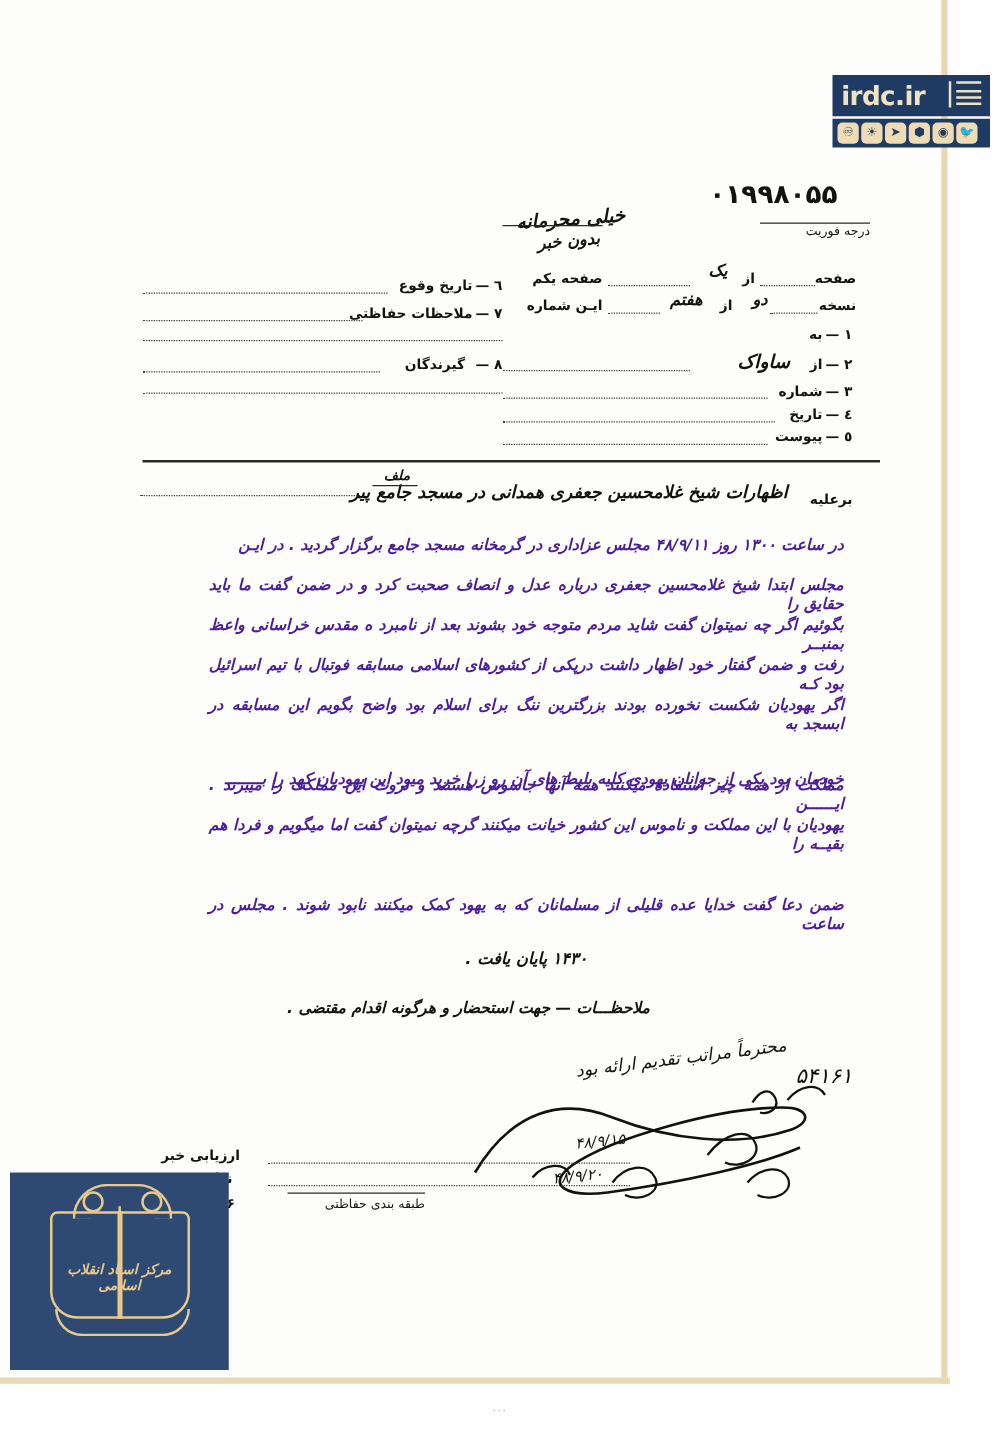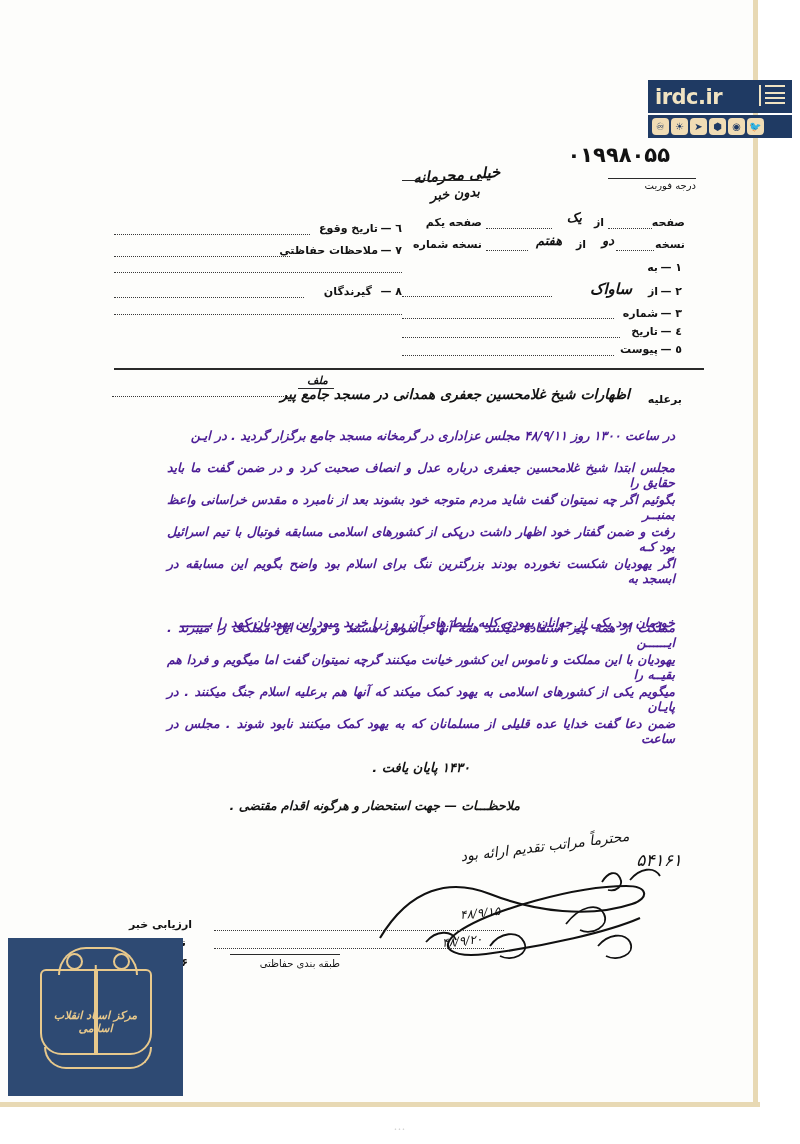--- a/index.html
+++ b/index.html
@@ -43,23 +43,23 @@
     left: 0;
     top: 0;
     width: 757px;
     height: 1102px;
     background: #fdfdfb;
   }
 
   
   .wm {
     position: absolute;
-    top: 80px;
+    top: 60px;
     right: 8px;
-    width: 144px;
+    width: 126px;
   }
   .wm-bar {
     background: #1f3a63;
     padding: 5px 7px 4px 7px;
     display: flex;
     align-items: center;
     justify-content: space-between;
     direction: ltr;
   }
   .wm-text {
@@ -316,21 +316,21 @@
   <div class="ink fill" style="top:210px; right:218px;">یک</div>
   <div class="dotline" style="top:228px; right:248px; width:66px;"></div>
   <div class="ink lbl" style="top:216px; right:318px;">صفحه یکم</div>
 
   <div class="ink lbl" style="top:238px; right:115px;">نسخه</div>
   <div class="dotline" style="top:250px; right:146px; width:38px;"></div>
   <div class="ink fill" style="top:233px; right:186px;text-align:right;">دو</div>
   <div class="ink lbl" style="top:238px; right:214px;">از</div>
   <div class="ink fill" style="top:233px; right:238px;">هفتم</div>
   <div class="dotline" style="top:250px; right:272px; width:42px;"></div>
-  <div class="ink lbl" style="top:238px; right:318px;">نسخه شماره</div>
+  <div class="ink lbl" style="top:238px; right:318px;">ایـن شماره</div>
 
   <div class="ink lbl" style="top:261px; right:118px;">١ —</div>
   <div class="ink lbl" style="top:261px; right:142px;">به</div>
 
   <div class="ink lbl" style="top:285px; right:118px;">٢ —</div>
   <div class="ink lbl" style="top:285px; right:142px;">از</div>
   <div class="ink fill" style="top:280px; right:168px; font-size:15px;">ساواک</div>
   <div class="dotline" style="top:296px; right:248px; width:150px;"></div>
 
   <div class="ink lbl" style="top:307px; right:118px;">٣ —</div>
@@ -368,21 +368,20 @@
   <div class="dotline" style="top:396px; right:512px; width:176px;"></div>
 
   <div class="bodyline hand" style="top:428px;">در ساعت ۱۳۰۰ روز ۴۸/۹/۱۱ مجلس عزاداری در گرمخانه مسجد جامع برگزار گردید . در ایـن</div>
   <div class="bodyline hand" style="top:460px;">مجلس ابتدا شیخ غلامحسین جعفری درباره عدل و انصاف صحبت کرد و در ضمن گفت ما باید حقایق را</div>
   <div class="bodyline hand" style="top:492px;">بگوئیم اگر چه نمیتوان گفت شاید مردم متوجه خود بشوند بعد از نامبرد ه مقدس خراسانی واعظ بمنبــر</div>
   <div class="bodyline hand" style="top:524px;">رفت و ضمن گفتار خود اظهار داشت درپکی از کشورهای اسلامی مسابقه فوتبال با تیم اسرائیل بود کـه</div>
   <div class="bodyline hand" style="top:556px;">اگر یهودیان شکست نخورده بودند بزرگترین ننگ برای اسلام بود واضح بگویم این مسابقه در ابسجد به</div>
   <div class="bodyline hand" style="top:588px;margin-top:27px;">خودمان بود یکی از جوانان یهودی کلیه بلیط های آن رو زرا خرید میود این یهودیان کهد را بــــــــ</div>
   <div class="bodyline hand" style="top:620px;">مملکت از همه چیز استفاده میکنند همه آنها جاسوس هستند و ثروت این مملکت را میبرند . ایــــــن</div>
   <div class="bodyline hand" style="top:652px;">یهودیان با این مملکت و ناموس این کشور خیانت میکنند گرچه نمیتوان گفت اما میگویم و فردا هم بقیــه را</div>
-  <div class="bodyline hand" style="top:684px;">میگویم یکی از کشورهای اسلامی به یهود کمک میکند که آنها هم برعلیه اسلام جنگ میکنند . در پایـان</div>
   <div class="bodyline hand" style="top:716px;">ضمن دعا گفت خدایا عده قلیلی از مسلمانان که به یهود کمک میکنند نابود شوند . مجلس در ساعت</div>
 
   <div class="ink hand" style="top:760px; right:330px; font-size:13px;">۱۴۳۰ پایان یافت .</div>
 
   <div class="ink hand" style="top:798px; right:280px; font-size:12.5px;">ملاحظـــات — جهت استحضار و هرگونه اقدام مقتضی .</div>
 
   <div class="scribble" style="top:838px; right:170px; font-size:14px; transform:rotate(-7deg);">محترماً مراتب تقدیم ارائه بود</div>
 
   <div class="scribble" style="top:850px; right:118px; font-size:17px;">۵۴۱۶۱</div>
 

